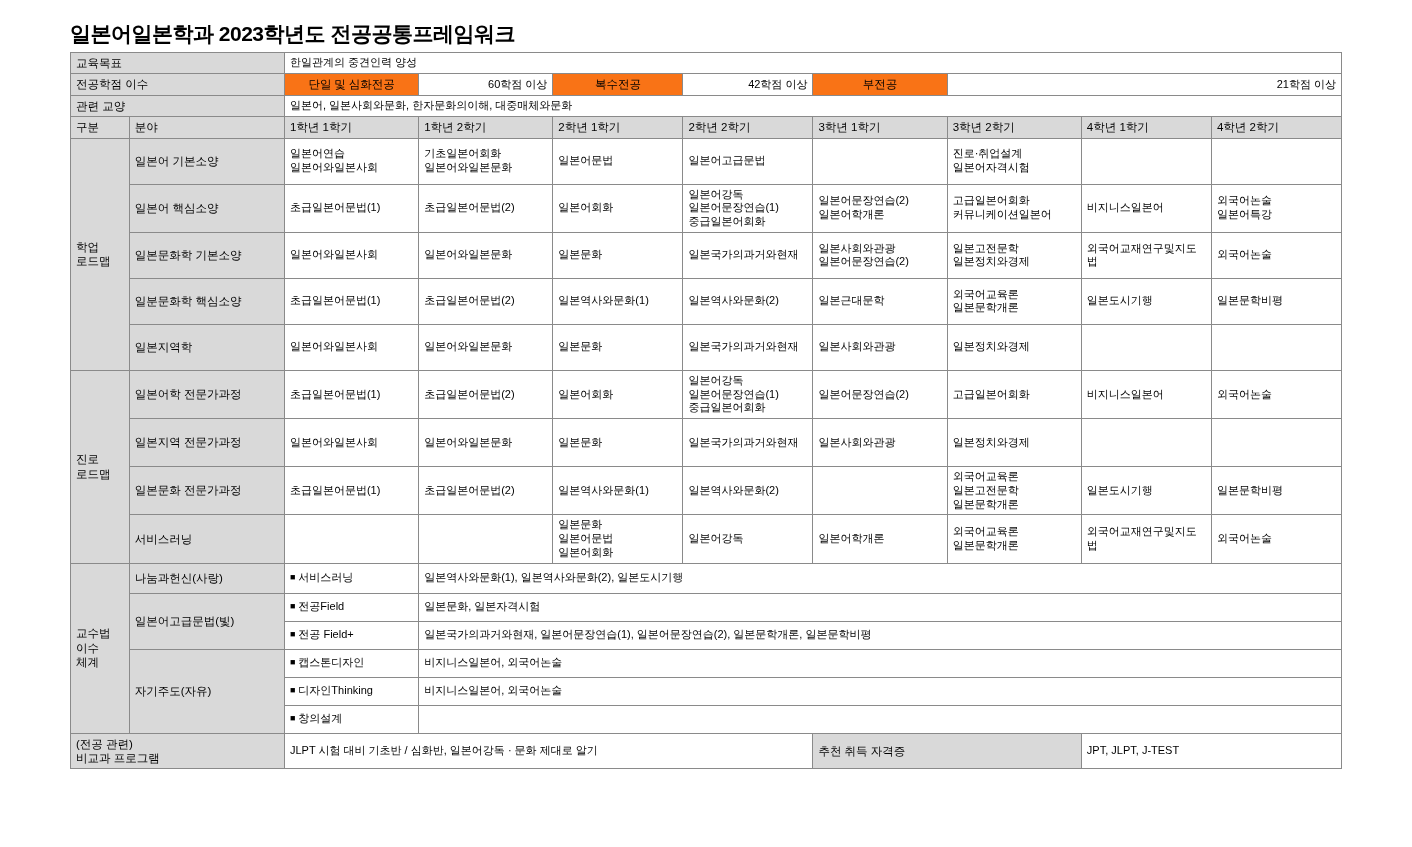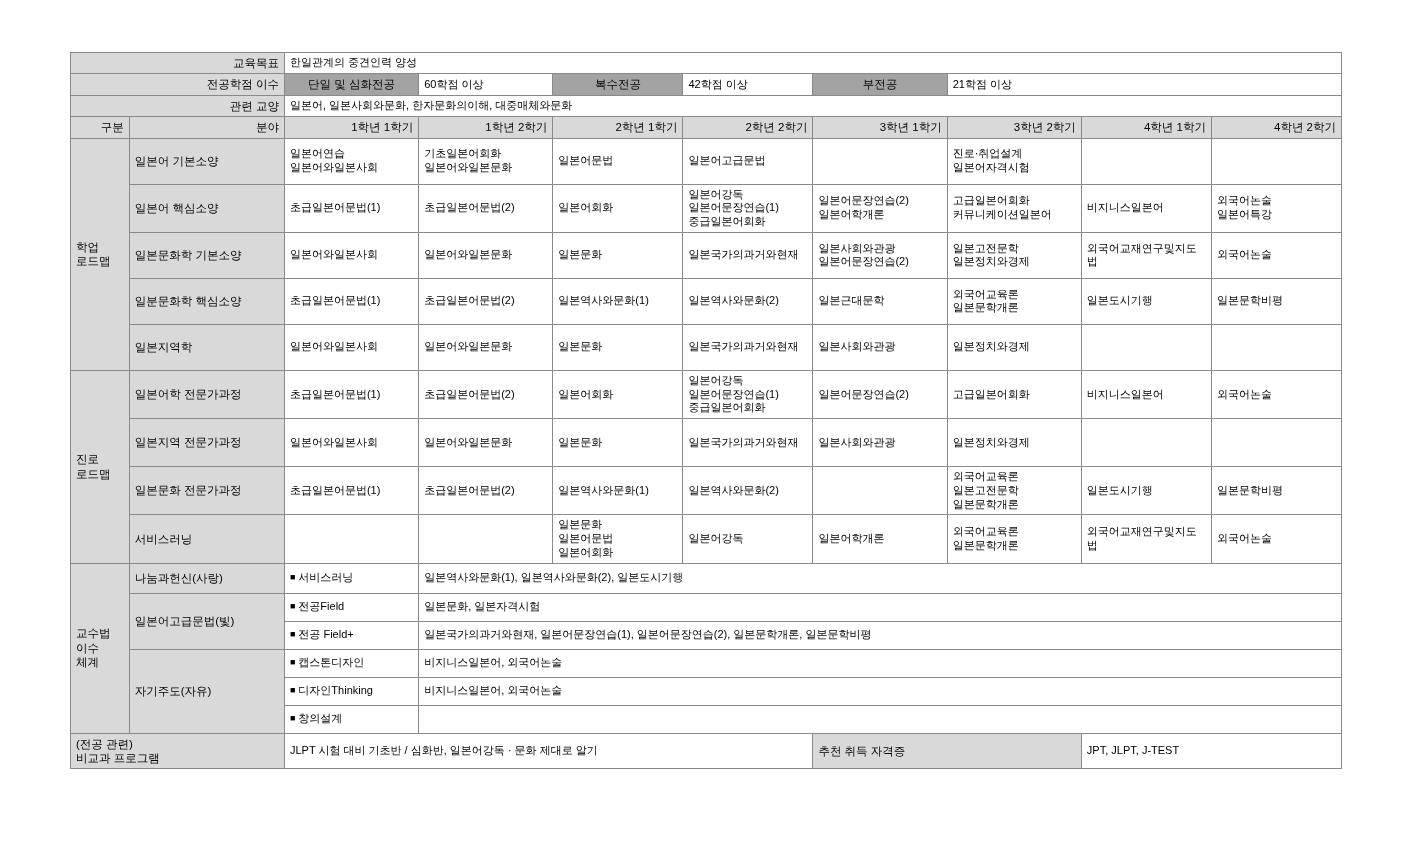--- a/index.html
+++ b/index.html
@@ -38,57 +38,59 @@
   table.fw td, table.fw th {
     border: 1px solid #8a8a8a;
     padding: 3px 5px;
     vertical-align: middle;
     line-height: 1.25;
     font-weight: normal;
     overflow: hidden;
   }
   .hdr-gray {
     background: #d9d9d9;
-    text-align: right;
+    text-align: left;
     font-weight: bold;
   }
   .hdr-gray-l {
-    background: #a3a3a3;
+    background: #f97316;
     text-align: center;
+    font-family: Liberation Serif, serif;
   }
   .vert {
     background: #d9d9d9;
     font-weight: bold;
     width: 56px;
   }
   .rowlab {
     background: #d9d9d9;
     font-weight: bold;
   }
   .cell {
     background: #ffffff;
     text-align: left;
     font-size: 11px;
   }
   .cell-c {
     background: #ffffff;
-    text-align: left;
+    text-align: right;
     font-size: 11px;
   }
   .tall { height: 46px; }
   .tall2 { height: 48px; }
   .linecell div { white-space: nowrap; }
   .sq { font-size: 9px; vertical-align: 1px; margin-right: 3px; }
   .nowrap { white-space: nowrap; }
 </style>
 </head>
 <body>
 
 <div class="page">
 
+  <div class="doc-title">일본어일본학과 2023학년도 전공공통프레임워크</div>
 
   <table class="fw">
     <colgroup>
       <col style="width:56px">
       <col style="width:148px">
       <col style="width:128px">
       <col style="width:128px">
       <col style="width:124px">
       <col style="width:124px">
       <col style="width:128px">

